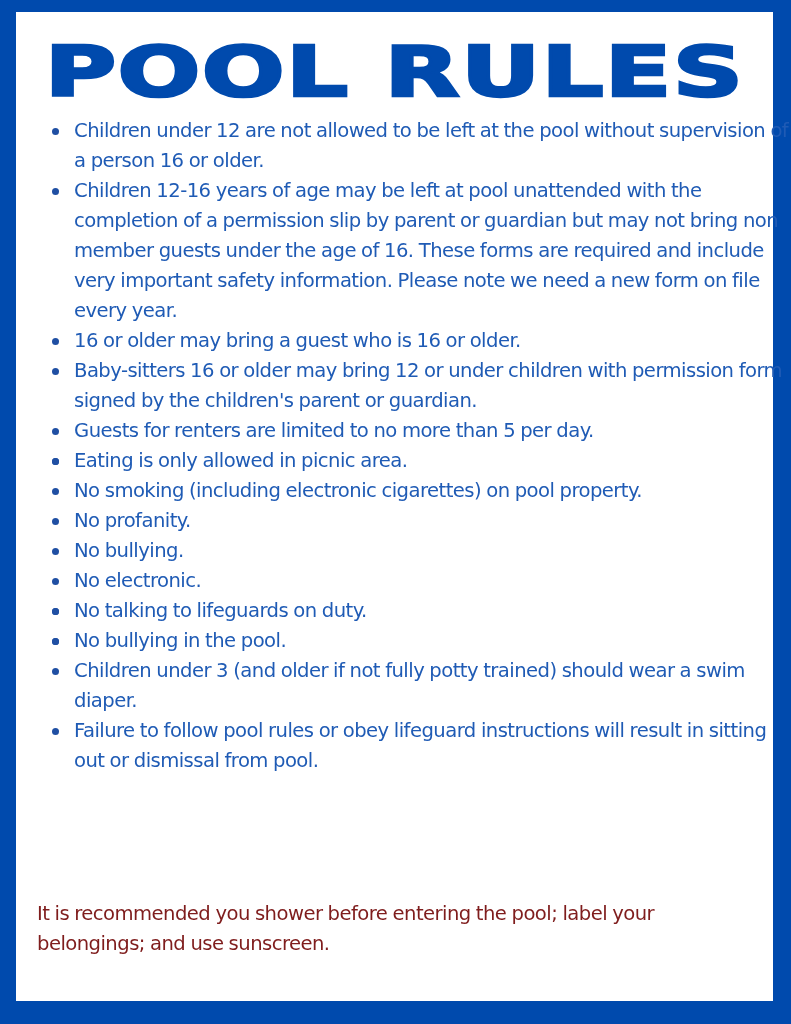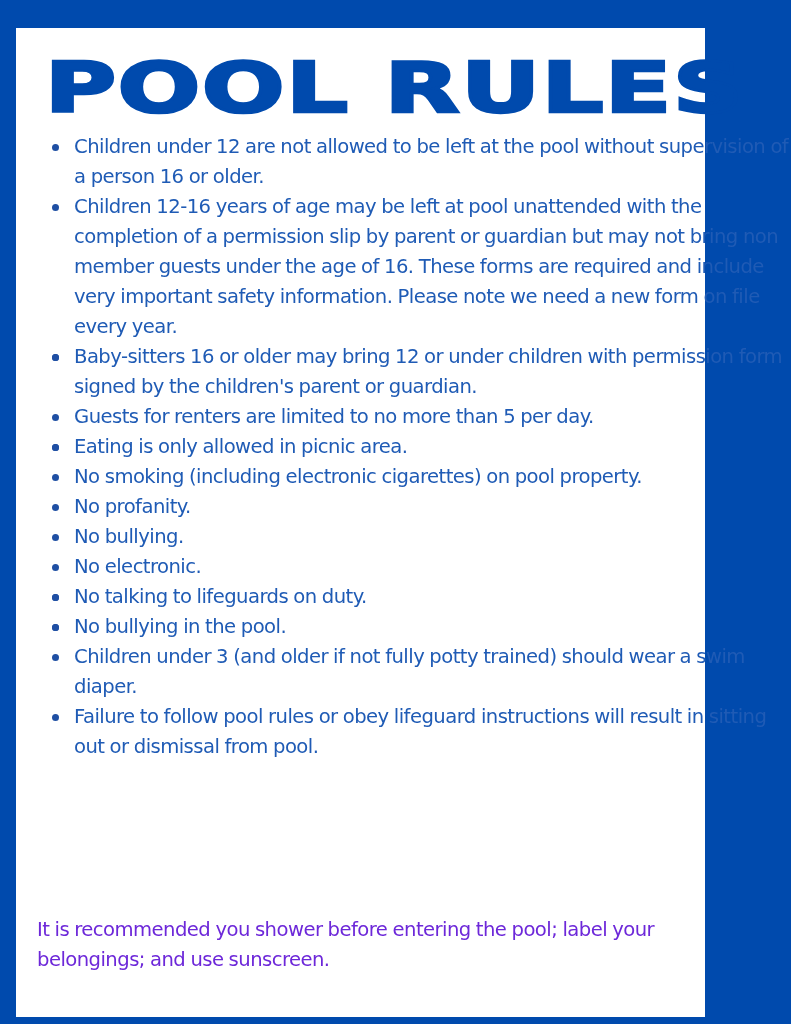--- a/index.html
+++ b/index.html
@@ -9,22 +9,22 @@
     body {
       width: 791px;
       height: 1024px;
       background: #004aad;
       position: relative;
       overflow: hidden;
     }
     .sheet {
       position: absolute;
       left: 16px;
-      top: 28px;
-      width: 689px;
+      top: 12px;
+      width: 757px;
       height: 989px;
       background: #ffffff;
       box-sizing: border-box;
     }
     .title {
       position: absolute;
       left: 0;
       top: 26px;
       width: 757px;
       text-align: center;
@@ -70,35 +70,35 @@
     }
     .note {
       position: absolute;
       left: 21px;
       top: 887px;
       width: 720px;
       margin: 0;
       font-family: "DejaVu Sans", sans-serif;
       font-size: 19.6px;
       line-height: 30px;
-      color: #6d28d9;
+      color: #7f1d1d;
       letter-spacing: -0.55px;
       word-spacing: -0.5px;
     }
   </style>
 </head>
 <body>
 
 <div class="sheet">
   <h1 class="title">POOL RULES</h1>
 
   <ul class="rules">
     <li><span class="bullet"></span><span>Children under 12 are not allowed to be left at the pool without supervision of a person 16 or older.</span></li>
     <li><span class="bullet"></span><span>Children 12-16 years of age may be left at pool unattended with the completion of a permission slip by parent or guardian but may not bring non member guests under the age of 16. These forms are required and include very important safety information. Please note we need a new form on file every year.</span></li>
-    <li><span class="bullet"></span></li>
+    <li><span class="bullet"></span><span>16 or older may bring a guest who is 16 or older.</span></li>
     <li><span class="bullet"></span><span>Baby-sitters 16 or older may bring 12 or under children with permission form signed by the children's parent or guardian.</span></li>
     <li><span class="bullet"></span><span>Guests for renters are limited to no more than 5 per day.</span></li>
     <li><span class="bullet"></span></li>
     <li><span class="bullet"></span><span>Eating is only allowed in picnic area.</span></li>
     <li><span class="bullet"></span><span>No smoking (including electronic cigarettes) on pool property.</span></li>
     <li><span class="bullet"></span><span>No profanity.</span></li>
     <li><span class="bullet"></span><span>No bullying.</span></li>
     <li><span class="bullet"></span><span>No electronic.</span></li>
     <li><span class="bullet"></span></li>
     <li><span class="bullet"></span><span>No talking to lifeguards on duty.</span></li>

